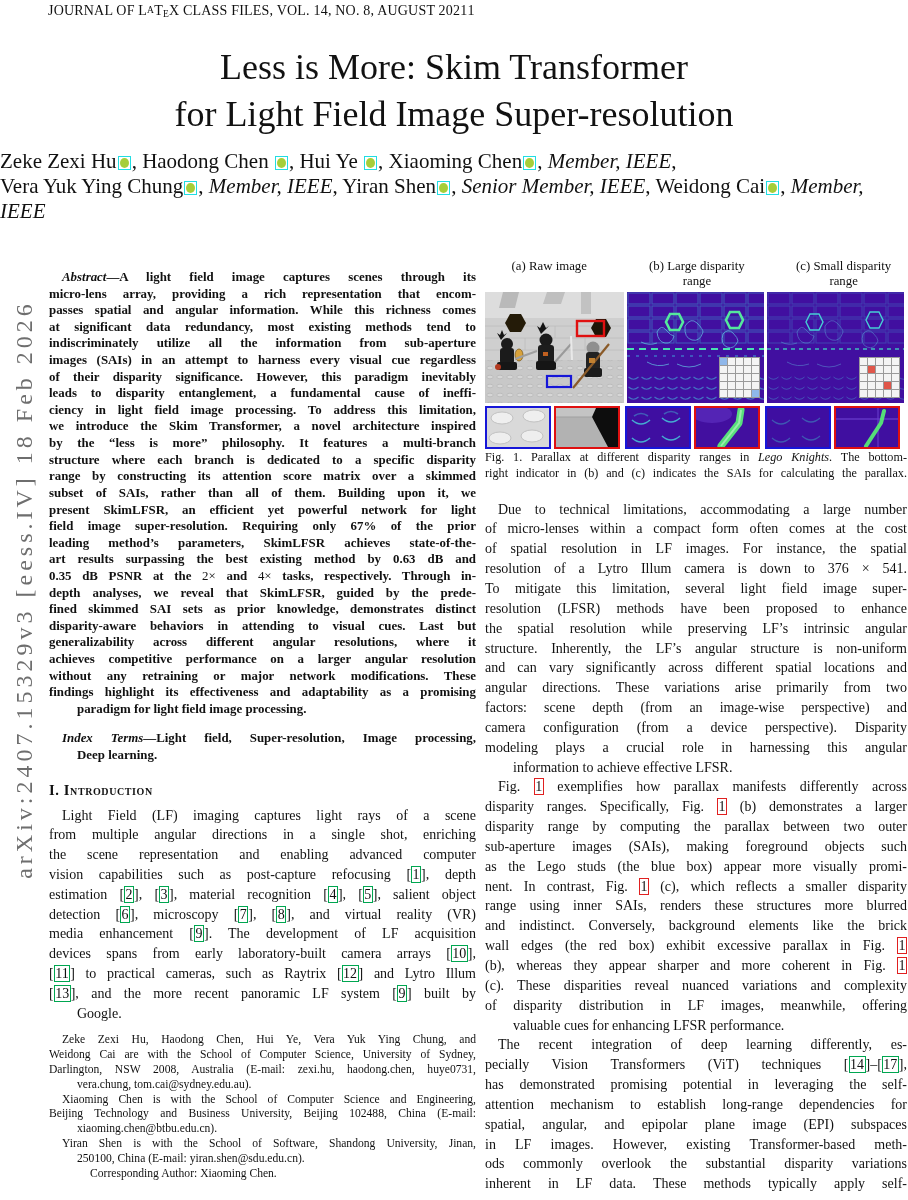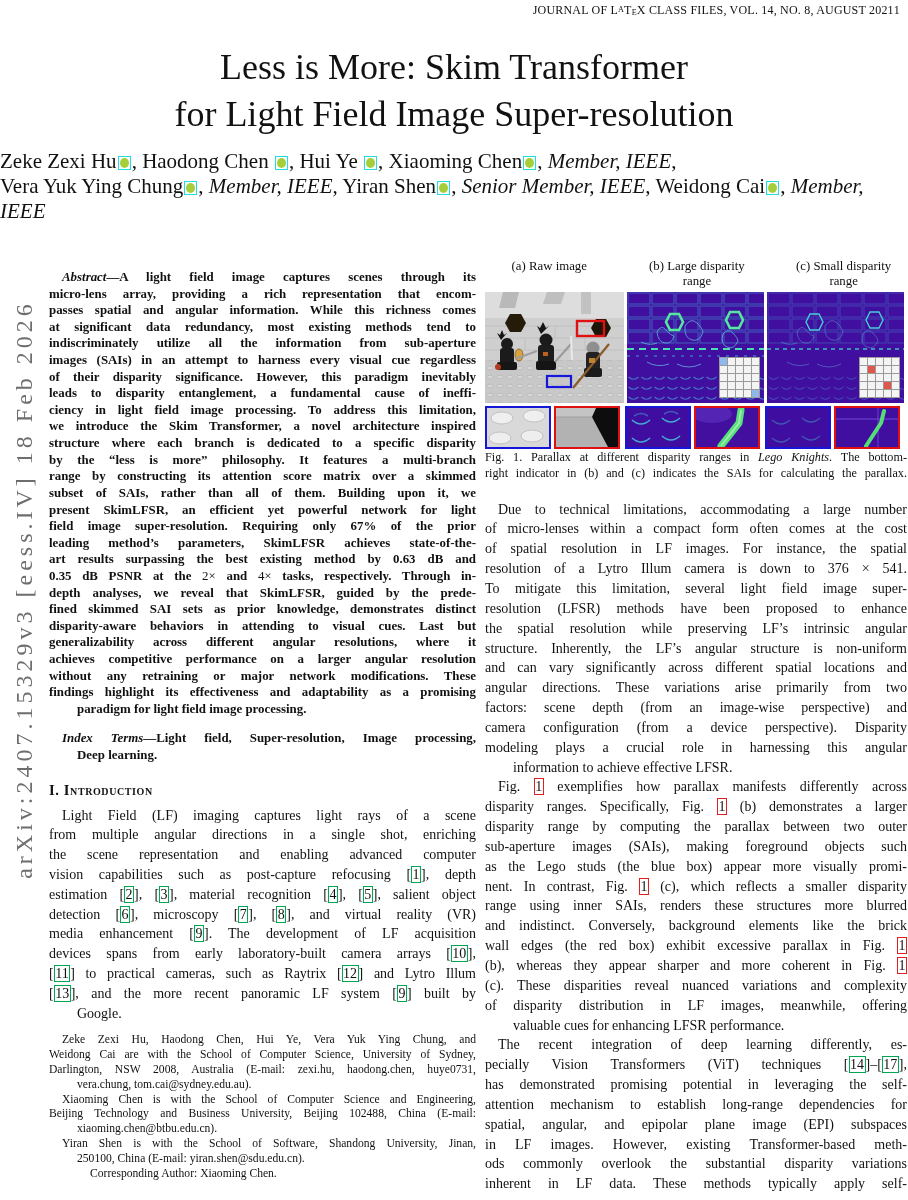--- a/index.html
+++ b/index.html
@@ -3,22 +3,22 @@
 <meta charset="utf-8">
 <style>
   html,body{margin:0;padding:0;}
   body{
     width:908px;height:1200px;position:relative;overflow:hidden;
     background:#ffffff;color:#111;
     font-family:"Liberation Serif","DejaVu Serif",serif;
     -webkit-font-smoothing:antialiased;
   }
   
-  .hdr{position:absolute;top:3px;left:48px;width:852px;display:flex;justify-content:flex-end;
-       font-size:12px;letter-spacing:.2px;}
+  .hdr{position:absolute;top:3px;left:48px;width:852px;display:flex;justify-content:flex-start;
+       font-size:14px;letter-spacing:.2px;}
   
   .arxiv{position:absolute;left:-297px;top:576px;width:642px;text-align:center;
          transform:rotate(-90deg);white-space:nowrap;
          font-size:24px;letter-spacing:4px;color:#6e6e6e;}
   
   .title{position:absolute;top:44px;left:0;width:100%;text-align:center;
          font-size:36px;line-height:47px;}
   .authors{position:absolute;top:149px;left:0;width:100%;text-align:left;
            font-size:21px;line-height:25px;}
   
@@ -92,22 +92,22 @@
       <div class="line"><span class="tok-i">Abstract</span>—A light field image captures scenes through its</div>
       <div class="line">micro-lens array, providing a rich representation that encom-</div>
       <div class="line">passes spatial and angular information. While this richness comes</div>
       <div class="line">at significant data redundancy, most existing methods tend to</div>
       <div class="line">indiscriminately utilize all the information from sub-aperture</div>
       <div class="line">images (SAIs) in an attempt to harness every visual cue regardless</div>
       <div class="line">of their disparity significance. However, this paradigm inevitably</div>
       <div class="line">leads to disparity entanglement, a fundamental cause of ineffi-</div>
       <div class="line">ciency in light field image processing. To address this limitation,</div>
       <div class="line">we introduce the Skim Transformer, a novel architecture inspired</div>
+      <div class="line">by the “less is more” philosophy. It features a multi-branch</div>
       <div class="line">structure where each branch is dedicated to a specific disparity</div>
-      <div class="line">by the “less is more” philosophy. It features a multi-branch</div>
       <div class="line">range by constructing its attention score matrix over a skimmed</div>
       <div class="line">subset of SAIs, rather than all of them. Building upon it, we</div>
       <div class="line">present SkimLFSR, an efficient yet powerful network for light</div>
       <div class="line">field image super-resolution. Requiring only 67% of the prior</div>
       <div class="line">leading method’s parameters, SkimLFSR achieves state-of-the-</div>
       <div class="line">art results surpassing the best existing method by 0.63 dB and</div>
       <div class="line">0.35 dB PSNR at the <span class="tok-m">2×</span> and <span class="tok-m">4×</span> tasks, respectively. Through in-</div>
       <div class="line">depth analyses, we reveal that SkimLFSR, guided by the prede-</div>
       <div class="line">fined skimmed SAI sets as prior knowledge, demonstrates distinct</div>
       <div class="line">disparity-aware behaviors in attending to visual cues. Last but</div>

